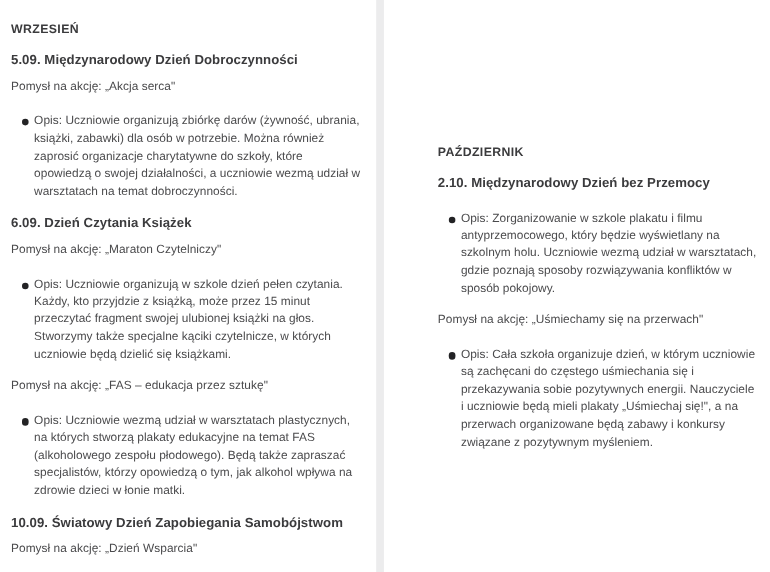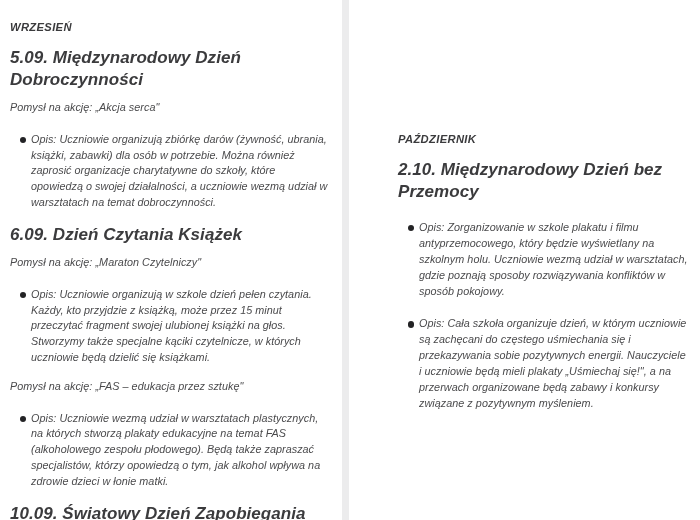--- a/index.html
+++ b/index.html
@@ -15,21 +15,20 @@
     color: #3b3b3d;
     -webkit-font-smoothing: antialiased;
   }
 
   .page {
     position: relative;
     width: 673px;
     height: 520px;
     background: #ffffff;
     box-sizing: border-box;
-    font-style: italic;
   }
 
   .column-divider {
     position: absolute;
     left: 342px;
     top: 0;
     width: 7px;
     height: 520px;
     background: #ececed;
   }
@@ -56,21 +55,21 @@
     letter-spacing: 0.35px;
     color: #3b3b3d;
     margin: 0 0 13px 0;
     line-height: 1.25;
   }
   .month.spaced-top {
     margin-top: 112px;
   }
 
   .event-heading {
-    font-size: 17px;
+    font-size: 12px;
     font-weight: bold;
     color: #3b3b3d;
     margin: 4px 0 9px 0;
     line-height: 1.3;
     letter-spacing: 0.05px;
   }
 
   .idea-line {
     font-size: 10.8px;
     font-weight: normal;
@@ -166,20 +165,21 @@
 
     <div class="block">
       <div class="event-heading">2.10. Międzynarodowy Dzień bez Przemocy</div>
       <div class="bullet-item">
         <span class="dot"></span>
         <span>Opis: Zorganizowanie w szkole plakatu i filmu antyprzemocowego, który będzie wyświetlany na szkolnym holu. Uczniowie wezmą udział w warsztatach, gdzie poznają sposoby rozwiązywania konfliktów w sposób pokojowy.</span>
       </div>
     </div>
 
     <div class="block">
+      <div class="idea-line">Pomysł na akcję: „Uśmiechamy się na przerwach"</div>
       <div class="bullet-item">
         <span class="dot"></span>
         <span>Opis: Cała szkoła organizuje dzień, w którym uczniowie są zachęcani do częstego uśmiechania się i przekazywania sobie pozytywnych energii. Nauczyciele i uczniowie będą mieli plakaty „Uśmiechaj się!", a na przerwach organizowane będą zabawy i konkursy związane z pozytywnym myśleniem.</span>
       </div>
     </div>
 
   </div>
 
 </div>
 

